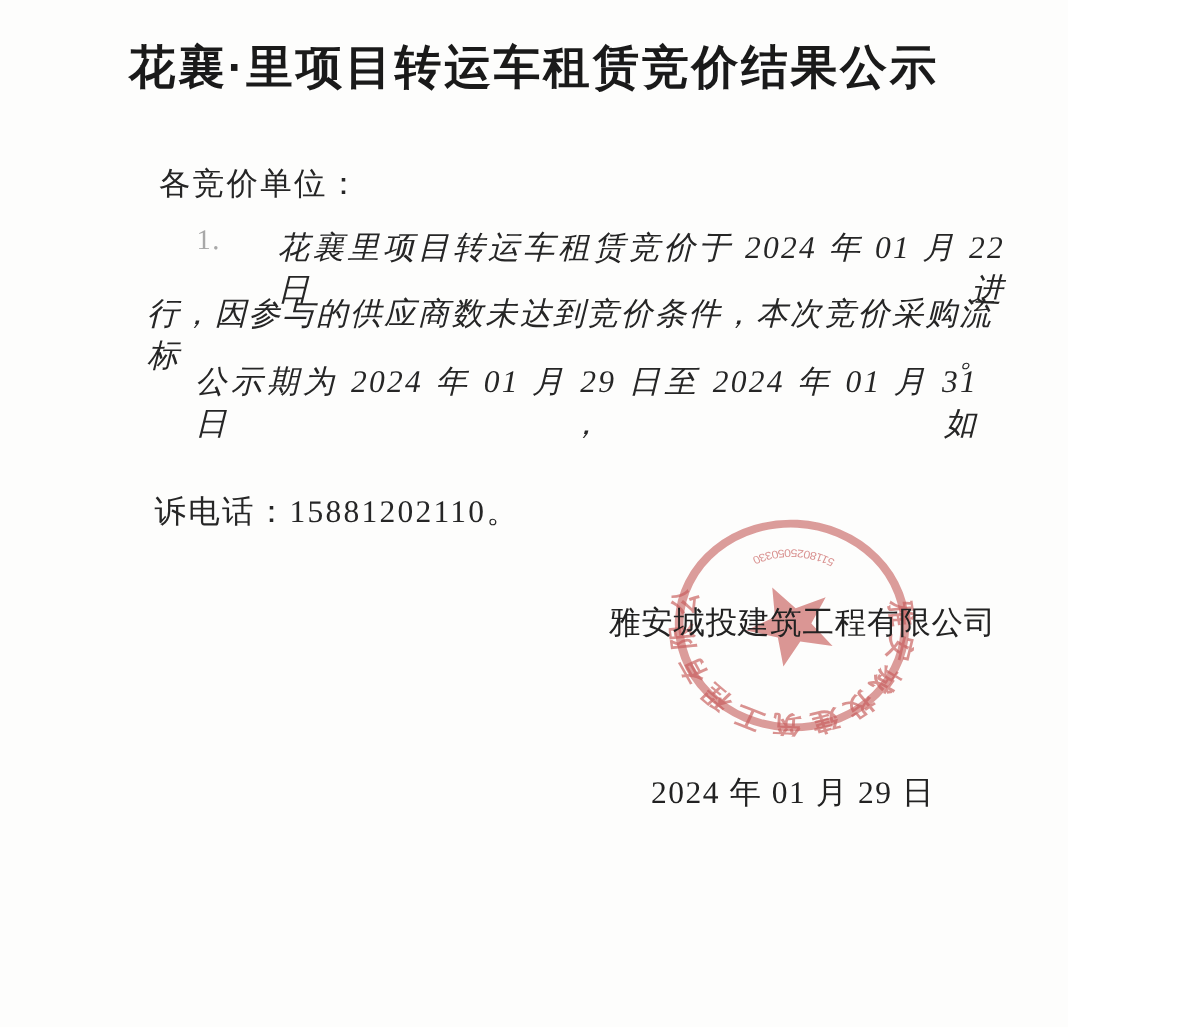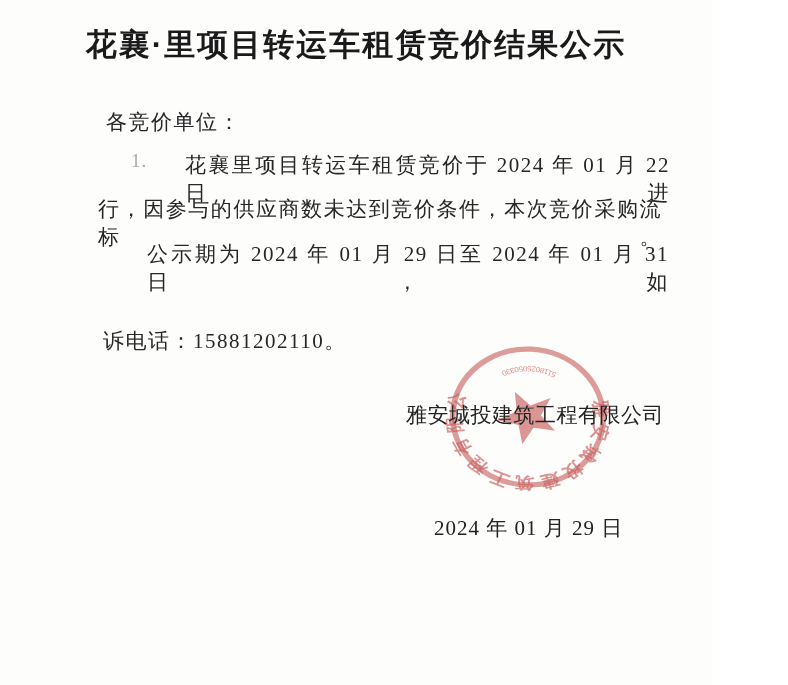--- a/index.html
+++ b/index.html
@@ -29,20 +29,21 @@
     position: absolute;
     font-size: 21px;
     letter-spacing: 1.5px;
     color: #262626;
     white-space: nowrap;
   }
   .just {
     white-space: normal;
     text-align: justify;
     text-align-last: justify;
+    font-style: italic;
   }
   .marker {
     position: absolute;
     left: 131px; top: 150px;
     font-size: 19px;
     color: #a8a8a8;
     letter-spacing: 1px;
   }
   .seal {
     position: absolute;
@@ -78,21 +79,21 @@
   <div class="doc-title">花襄·里项目转运车租赁竞价结果公示</div>
 
   <div class="body-line" style="left:106px; top:108px;">各竞价单位：</div>
 
   <span class="marker">1.</span>
 
   <div class="body-line just" style="left:185px; top:151px; width:485px;">花襄里项目转运车租赁竞价于 2024 年 01 月 22 日进</div>
 
   <div class="body-line just" style="left:98px; top:195px; width:564px;">行，因参与的供应商数未达到竞价条件，本次竞价采购流标。</div>
 
-  <div class="body-line just" style="left:147px; top:240px; width:522px;">公示期为 2024 年 01 月 29 日至 2024 年 01 月 31 日，如</div>
+  <div class="body-line just" style="left:130px; top:240px; width:522px;">公示期为 2024 年 01 月 29 日至 2024 年 01 月 31 日，如</div>
 
 
   <div class="body-line" style="left:103px; top:327px;">诉电话：15881202110。</div>
 
   <svg class="seal" viewBox="0 0 170 170" preserveAspectRatio="none">
     <g fill="none" stroke="#c24a48" stroke-opacity="0.62">
       <circle cx="85" cy="85" r="78" stroke-width="6"></circle>
     </g>
     <path id="sealArc" d="M 19.2,108.9 A 70,70 0 1 1 150.8,108.9" fill="none"></path>
     <path id="serialArc" d="M 56.6,136.4 A 62,62 0 0 0 113.4,136.4" fill="none"></path>

